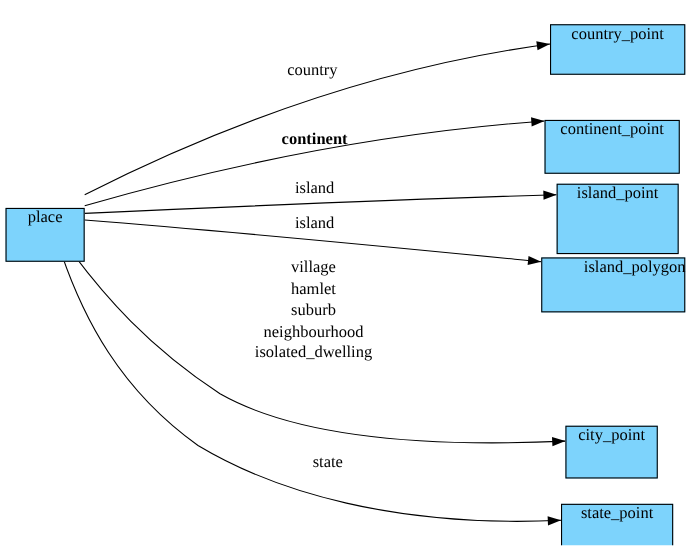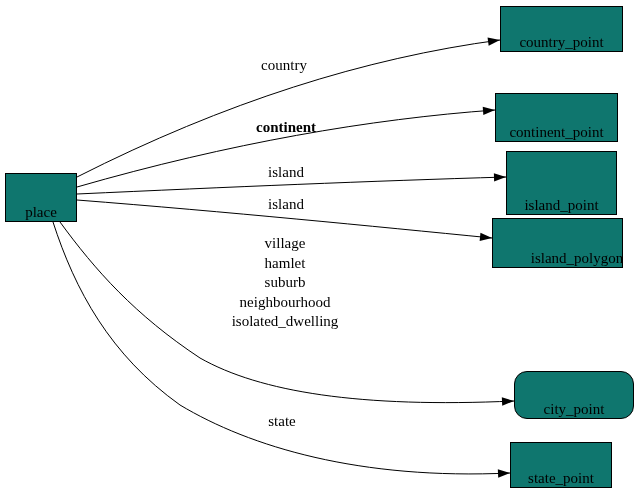--- a/index.html
+++ b/index.html
@@ -10,24 +10,25 @@
     font-family:"Liberation Serif","DejaVu Serif",serif;
     font-size:15px;
     color:#000000;
     overflow:hidden;
   }
   .edge-layer{position:absolute;left:0;top:0;width:635px;height:496px;}
   .edge-layer path.edge{stroke:#000000;stroke-width:1;fill:none;}
   .node{
     position:absolute;
     border:1px solid #000000;
-    background:#0f766e;
-    display:flex;align-items:flex-end;justify-content:center;
+    background:#7dd3fc;
+    display:flex;align-items:flex-start;justify-content:center;
     box-sizing:border-box;
     white-space:nowrap;
+    margin-top:16px;
   }
   .elabel{
     position:absolute;
     transform:translate(-50%,-50%);
     white-space:nowrap;
   }
   .elabel.block{
     transform:translateX(-50%);
     text-align:center;
     line-height:19.5px;
@@ -60,35 +61,35 @@
   </div>
   <div class="node" style="left: 495px; top: 93px; width: 123px; height: 49px;">
     <span>continent_point</span>
   </div>
   <div class="node" style="left: 506px; top: 151px; width: 111px; height: 64px;">
     <span>island_point</span>
   </div>
   <div class="node" style="left: 492px; top: 218px; width: 131px; height: 50px; padding-left: 39px;">
     <span>island_polygon</span>
   </div>
-  <div class="node" style="left: 514px; top: 371px; width: 120px; height: 48px; border-radius: 13px;">
+  <div class="node" style="left: 514px; top: 371px; width: 84px; height: 48px;">
     <span>city_point</span>
   </div>
   <div class="node" style="left: 510px; top: 442px; width: 102px; height: 46px;">
     <span>state_point</span>
   </div>
 
   <div class="elabel" style="left: 284px; top: 65px;">country</div>
   <div class="elabel" style="left: 286px; top: 127px; font-weight: bold;">continent</div>
   <div class="elabel" style="left: 286px; top: 172px;">island</div>
   <div class="elabel" style="left: 286px; top: 204px;">island</div>
 
   <div class="elabel block" style="left: 285px; top: 234px;">
     <div>village</div>
     <div>hamlet</div>
     <div>suburb</div>
     <div>neighbourhood</div>
     <div>isolated_dwelling</div>
   </div>
 
-  <div class="elabel" style="left: 282px; top: 421px;">state</div>
+  <div class="elabel" style="left: 298px; top: 421px;">state</div>
 
 </div>
 
 </body></html>

